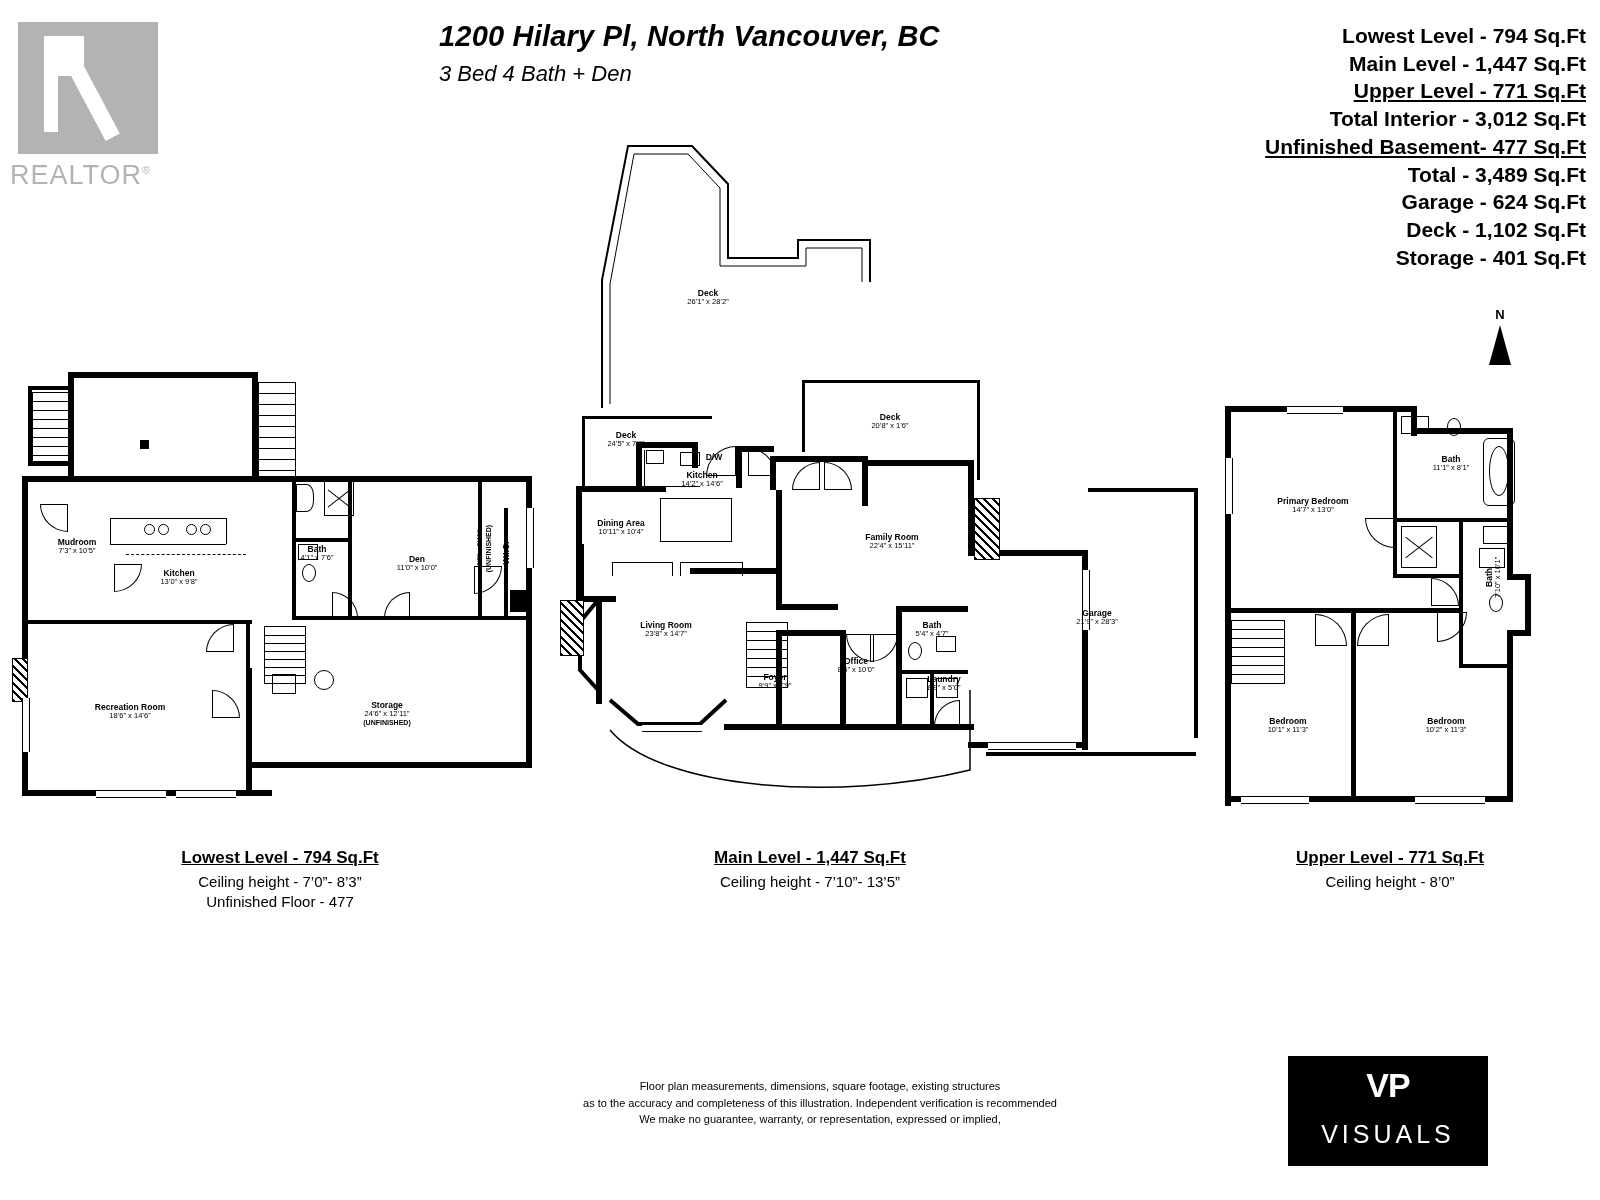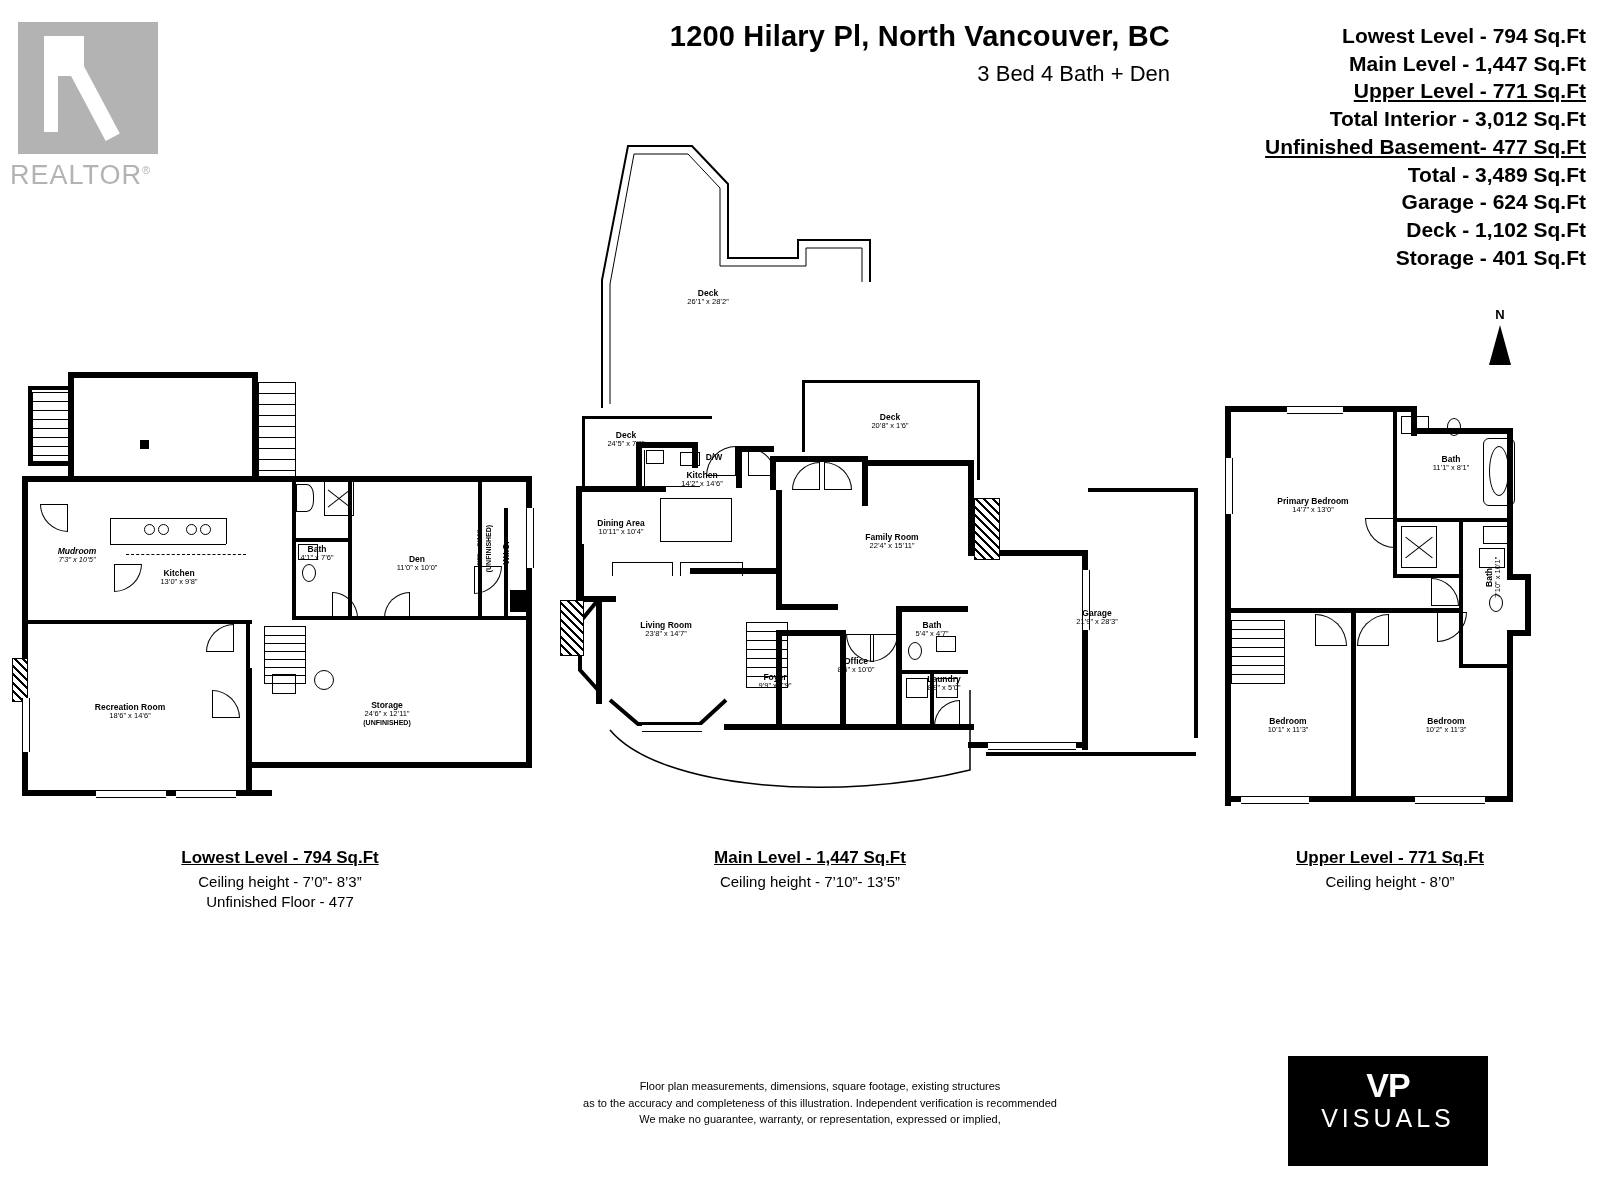--- a/index.html
+++ b/index.html
@@ -32,21 +32,21 @@
   }
   #realtor-logo .mark .rtopcut{
     position:absolute;left:0;top:0;width:148px;height:8px;background:#fff;
   }
   #realtor-logo .word{
     position:absolute;left:0;top:146px;width:190px;
     font-size:27px;font-weight:400;color:#b3b3b3;letter-spacing:1px;
   }
   #realtor-logo .word sup{font-size:11px;}
 
-  #title-block{left:430px;top:20px;width:740px;text-align:right;}
+  #title-block{left:439px;top:20px;width:740px;text-align:left;font-style:italic;}
   #title-block .t1{font-size:29px;font-weight:bold;letter-spacing:.2px;}
   #title-block .t2{font-size:22px;margin-top:8px;}
 
   #summary{right:14px;top:22px;width:430px;text-align:right;}
   #summary div{font-size:21px;font-weight:bold;line-height:1.32;}
   #summary .ul{text-decoration:underline;}
 
   
   #north{left:1480px;top:308px;width:40px;height:66px;text-align:center;}
   #north .n-label{font-size:13px;font-weight:bold;line-height:1;}
@@ -92,21 +92,21 @@
   .caption .c2{font-size:15px;margin-top:5px;}
   .caption .c3{font-size:15px;margin-top:3px;}
 
   
   #disclaimer{left:560px;top:1078px;width:520px;text-align:center;}
   #disclaimer div{font-size:11px;line-height:1.5;}
 
   
   #vp{left:1288px;top:1056px;width:200px;height:110px;background:#000;color:#fff;text-align:center;}
   #vp .vp1{font-size:34px;font-weight:bold;letter-spacing:-1px;padding-top:12px;line-height:1;}
-  #vp .vp2{font-size:25px;letter-spacing:4px;margin-top:2px;}
+  #vp .vp2{font-size:25px;letter-spacing:4px;margin-top:18px;}
 </style>
 </head>
 <body>
 
 <div class="abs" id="realtor-logo">
   <div class="mark">
     <div class="rtopcut"></div>
     <div class="rhole"></div>
     <div class="rstem"></div>
     <div class="rdiag"></div>
@@ -223,21 +223,21 @@
 
   <div class="hatch" style="left:2px;top:290px;width:14px;height:42px;"></div>
   <div class="fixture" style="left:262px;top:306px;width:22px;height:18px;"></div>
   <div class="oval" style="left:304px;top:302px;width:18px;height:18px;"></div>
 
   <div style="position:absolute;left:86px;top:422px;width:70px;height:6px;background:#fff;border-top:1px solid #000;border-bottom:1px solid #000;"></div>
   <div style="position:absolute;left:166px;top:422px;width:60px;height:6px;background:#fff;border-top:1px solid #000;border-bottom:1px solid #000;"></div>
   <div style="position:absolute;left:12px;top:330px;width:6px;height:54px;background:#fff;border-left:1px solid #000;border-right:1px solid #000;"></div>
   <div style="position:absolute;left:516px;top:140px;width:6px;height:60px;background:#fff;border-left:1px solid #000;border-right:1px solid #000;"></div>
 
-  <div class="room-label" style="left:24px;top:178px;width:86px;font-style:italic;">
+  <div class="room-label" style="left:24px;top:169px;width:86px;">
     <span class="nm">Mudroom</span>
     <span class="dm">7’3” x 10’5”</span>
   </div>
   <div class="room-label" style="left:124px;top:200px;width:90px;">
     <span class="nm">Kitchen</span>
     <span class="dm">13’0” x 9’8”</span>
   </div>
   <div class="room-label" style="left:272px;top:176px;width:70px;">
     <span class="nm">Bath</span>
     <span class="dm">4’1” x 7’6”</span>

